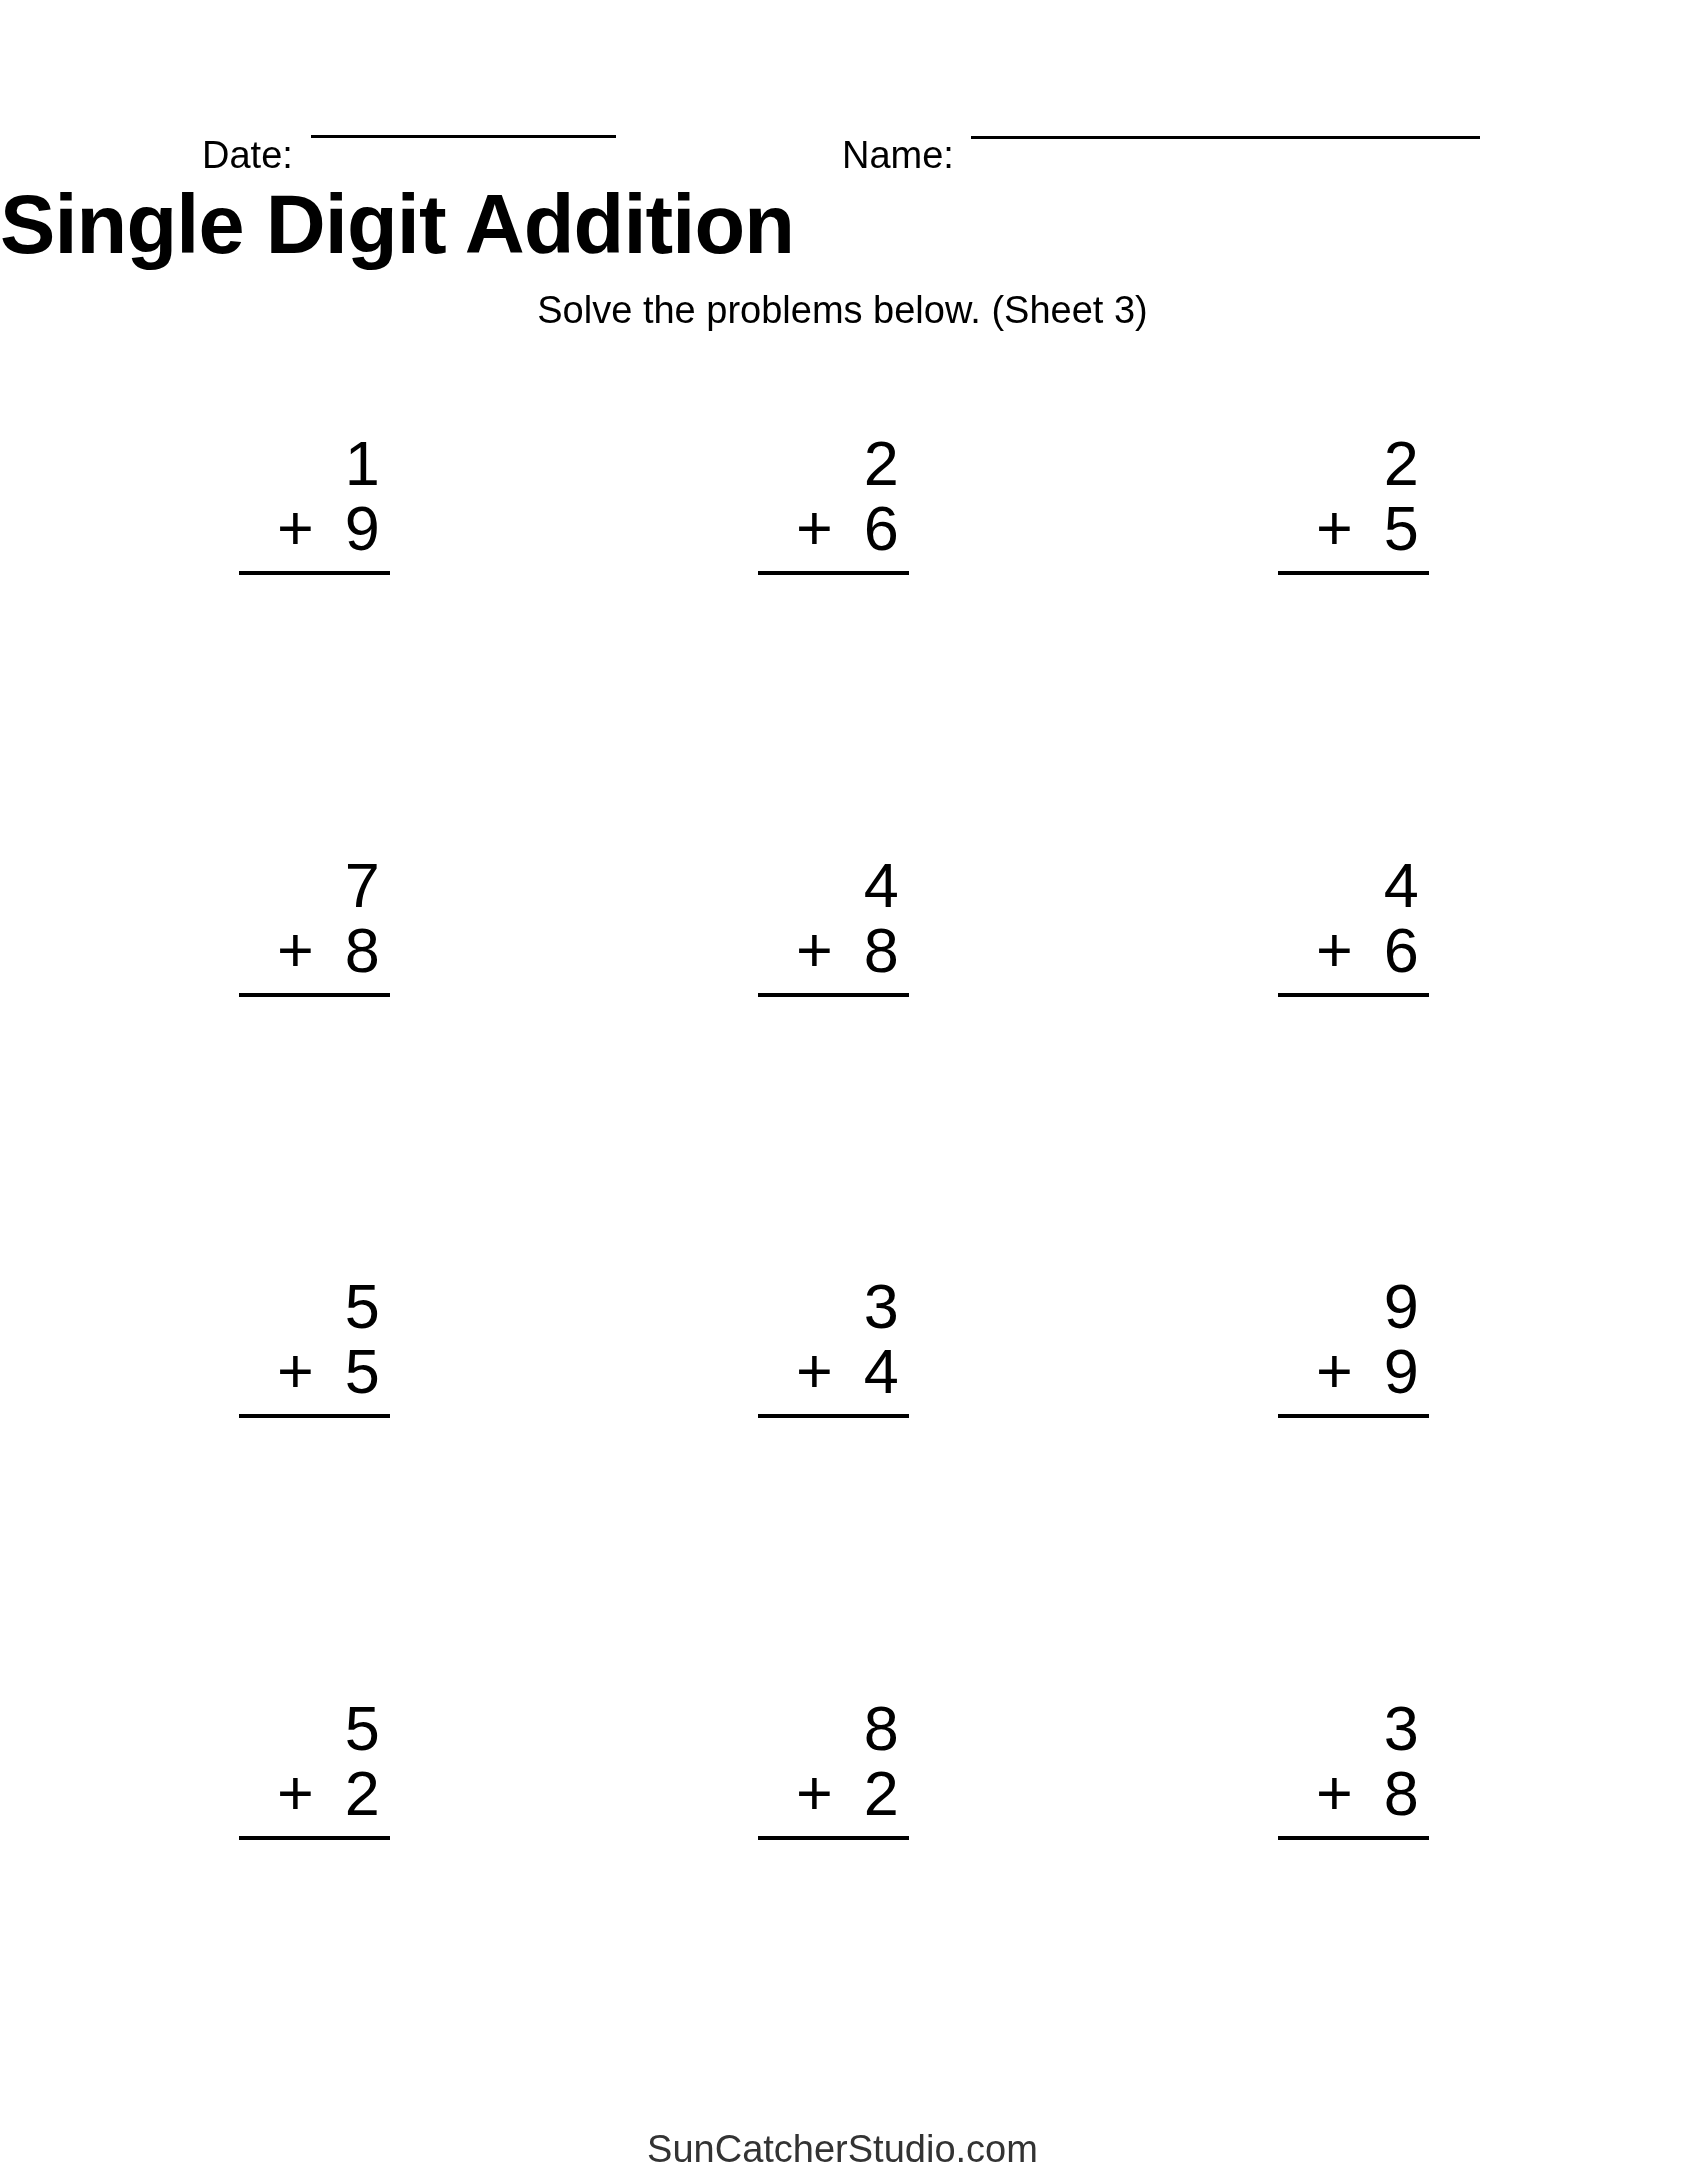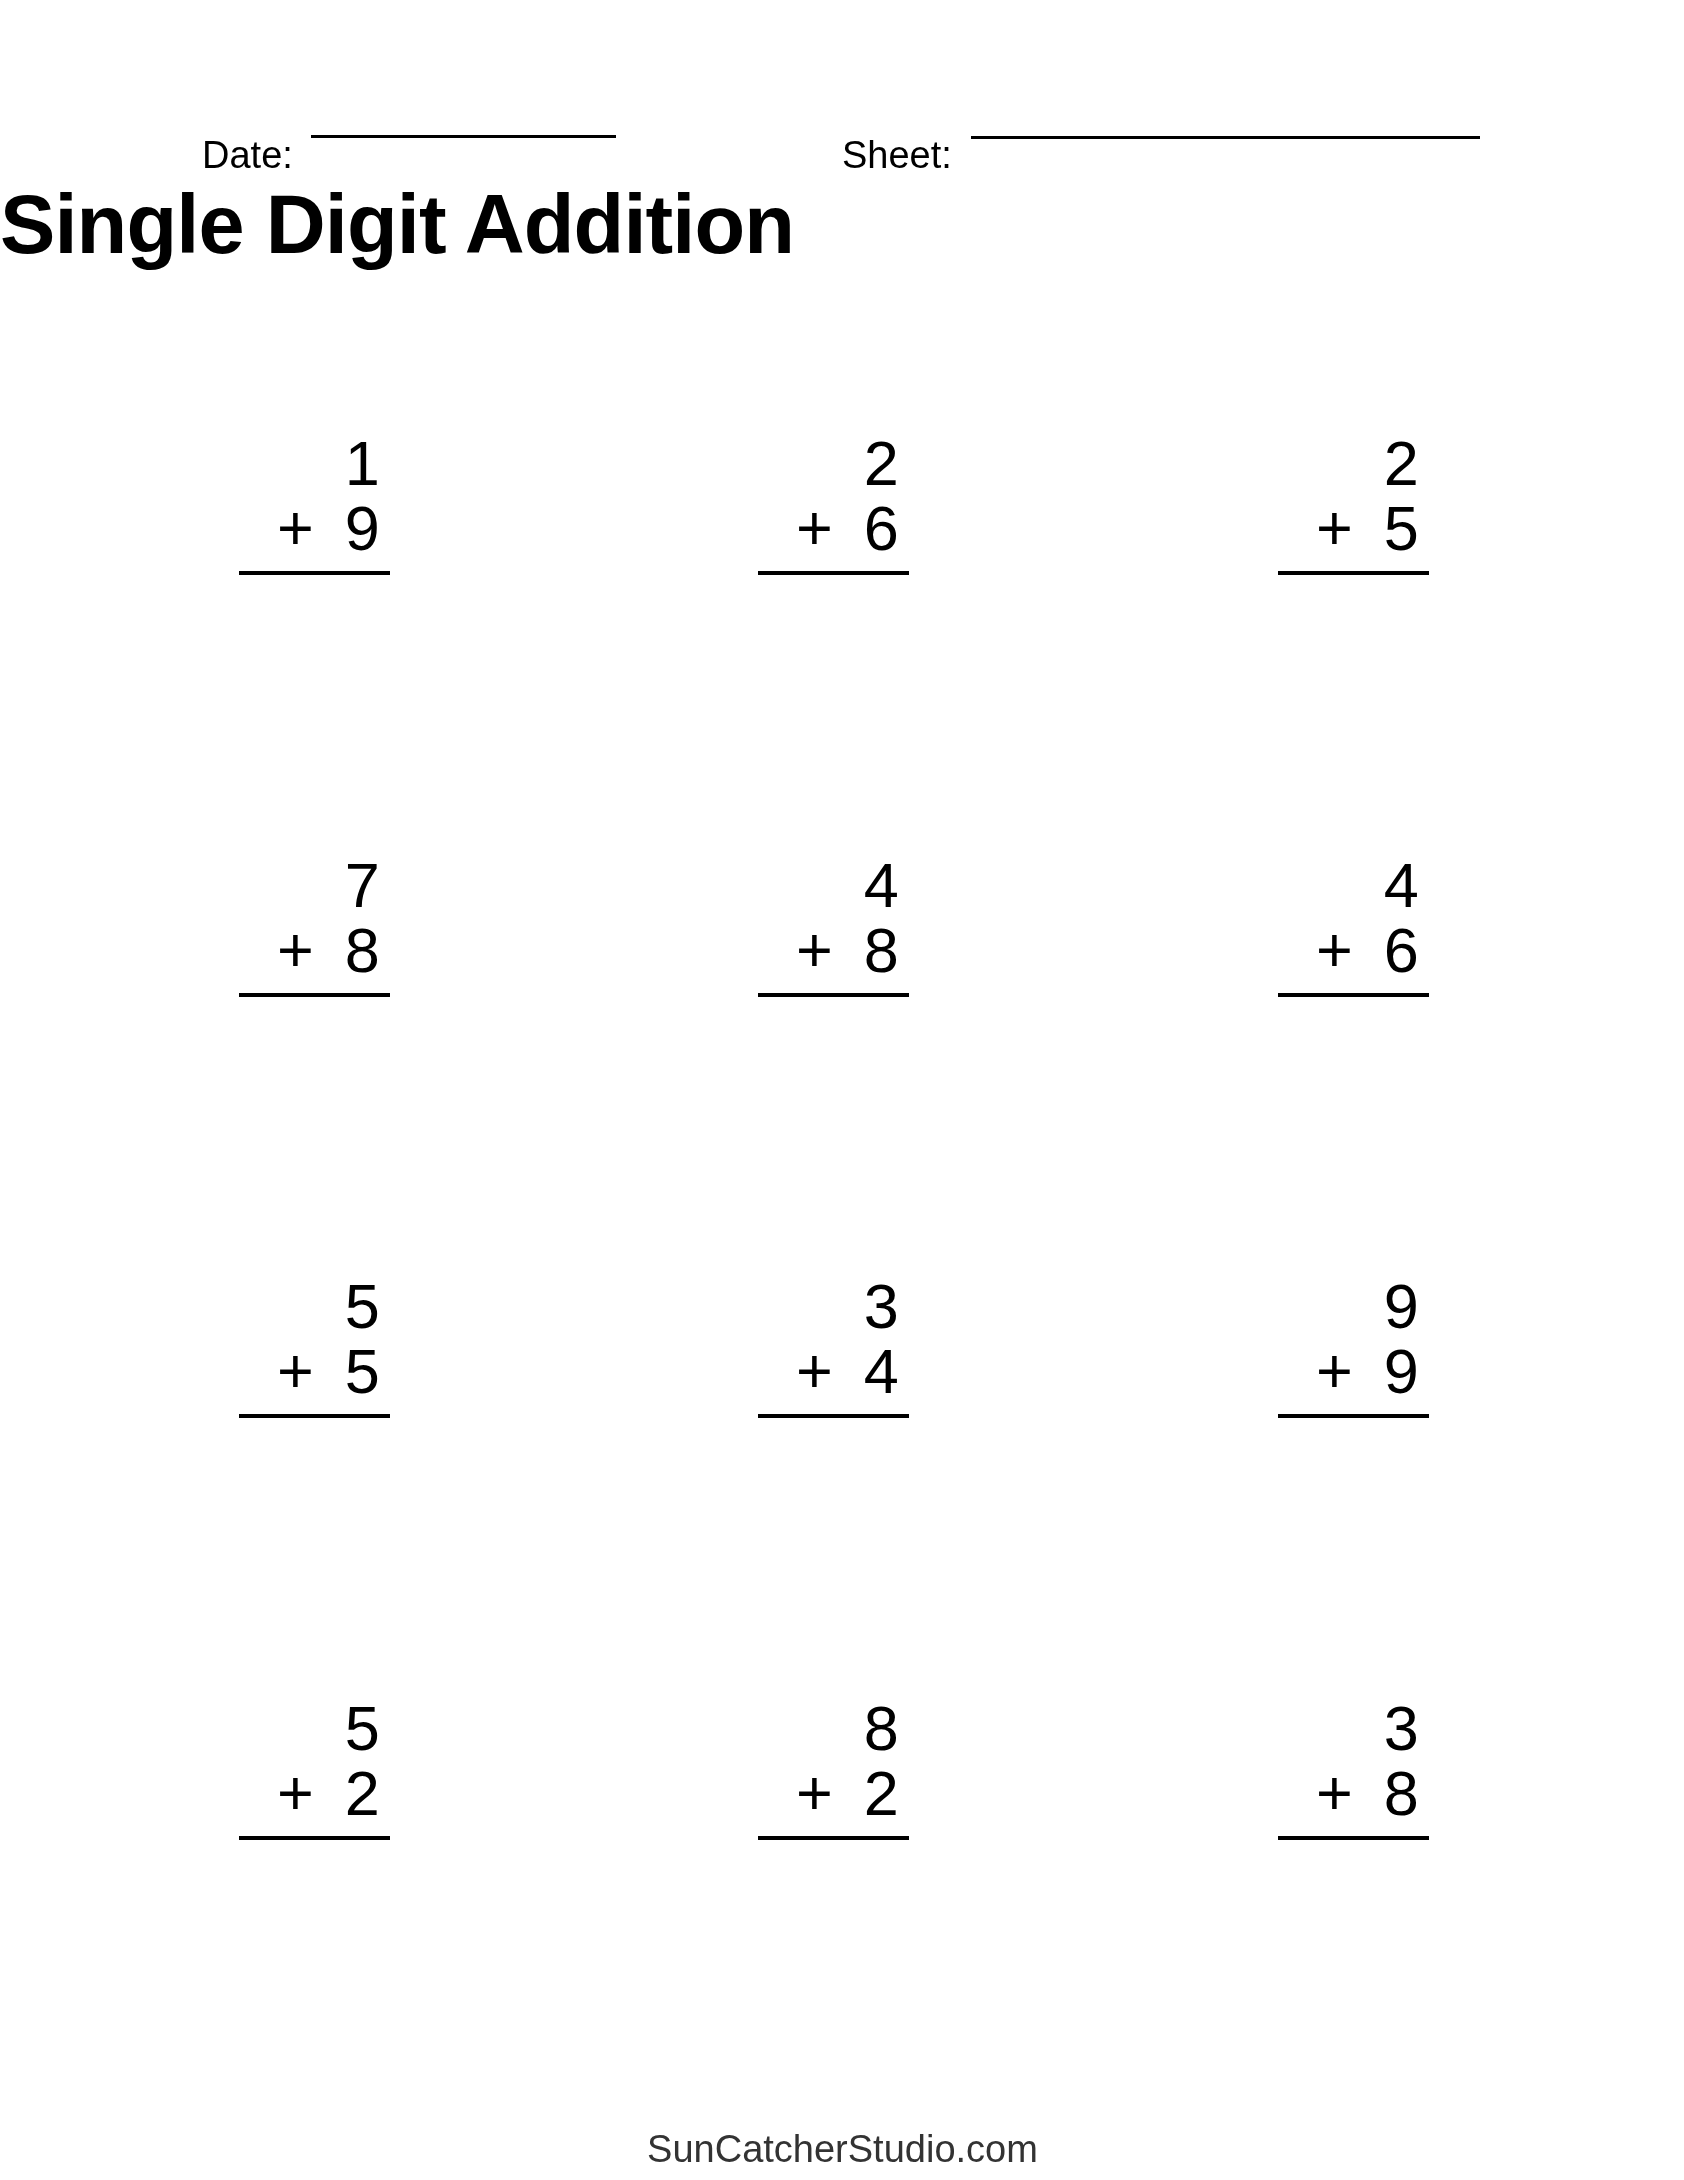--- a/index.html
+++ b/index.html
@@ -87,24 +87,25 @@
   }
 </style>
 </head>
 <body>
 
 <div class="page">
 
   <div class="abs field-label date-label">Date:</div>
   <div class="abs blank-line date-line"></div>
 
-  <div class="abs field-label name-label">Sheet:</div>
+  <div class="abs field-label name-label">Name:</div>
   <div class="abs blank-line name-line"></div>
 
   <div class="abs title">Single Digit Addition</div>
+  <div class="abs subtitle">Solve the problems below. (Sheet 3)</div>
 
   <div class="abs problems-grid">
       <div class="problem" style="left: 239px; top: 431px;">
     <div class="num-row">1</div>
     <div class="num-row"><span class="plus">+</span><span>9</span></div>
     <div class="answer-line"></div>
   </div>
       <div class="problem" style="left: 758px; top: 431px;">
     <div class="num-row">2</div>
     <div class="num-row"><span class="plus">+</span><span>6</span></div>

